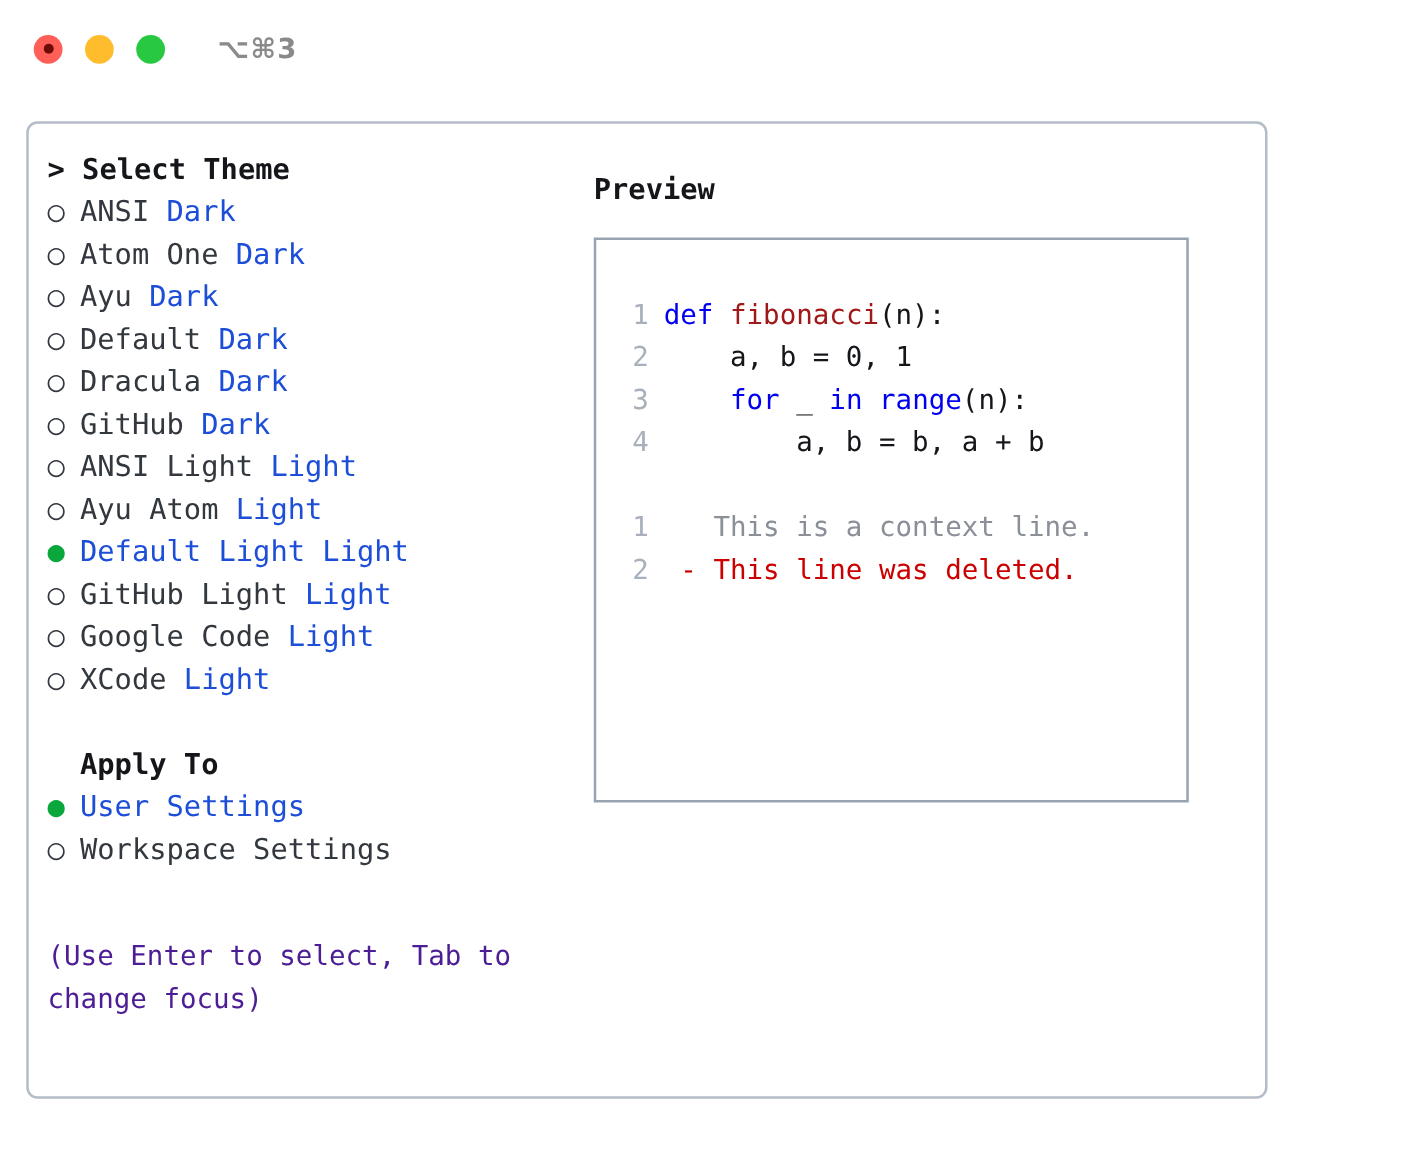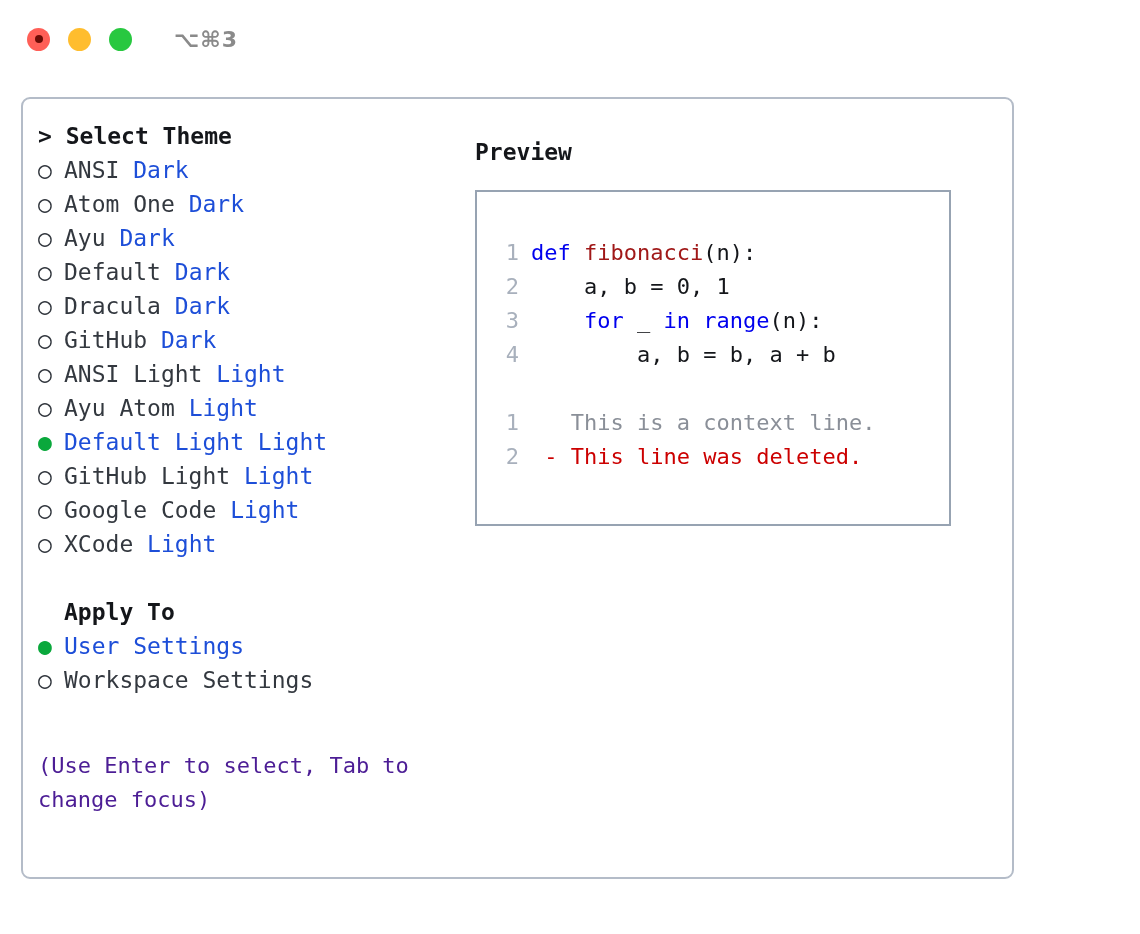--- a/index.html
+++ b/index.html
@@ -147,21 +147,21 @@
   }
   .preview-title {
     font-size: 23px;
     font-weight: bold;
     color: #14161a;
     line-height: 34px;
   }
   .preview-box {
     margin-top: 21px;
     width: 476px;
-    height: 336px;
+    height: 452px;
     border: 2px solid #97a3b2;
     box-sizing: border-box;
     padding: 44px 0 0 18px;
   }
 
   .code-line {
     font-size: 22px;
     line-height: 34px;
     white-space: pre;
   }

